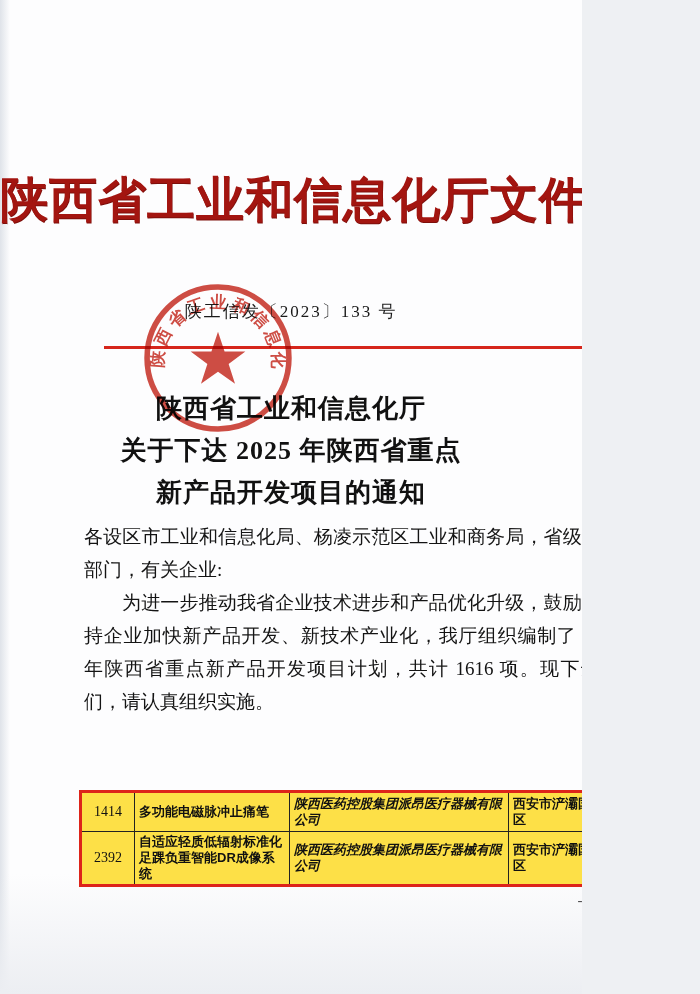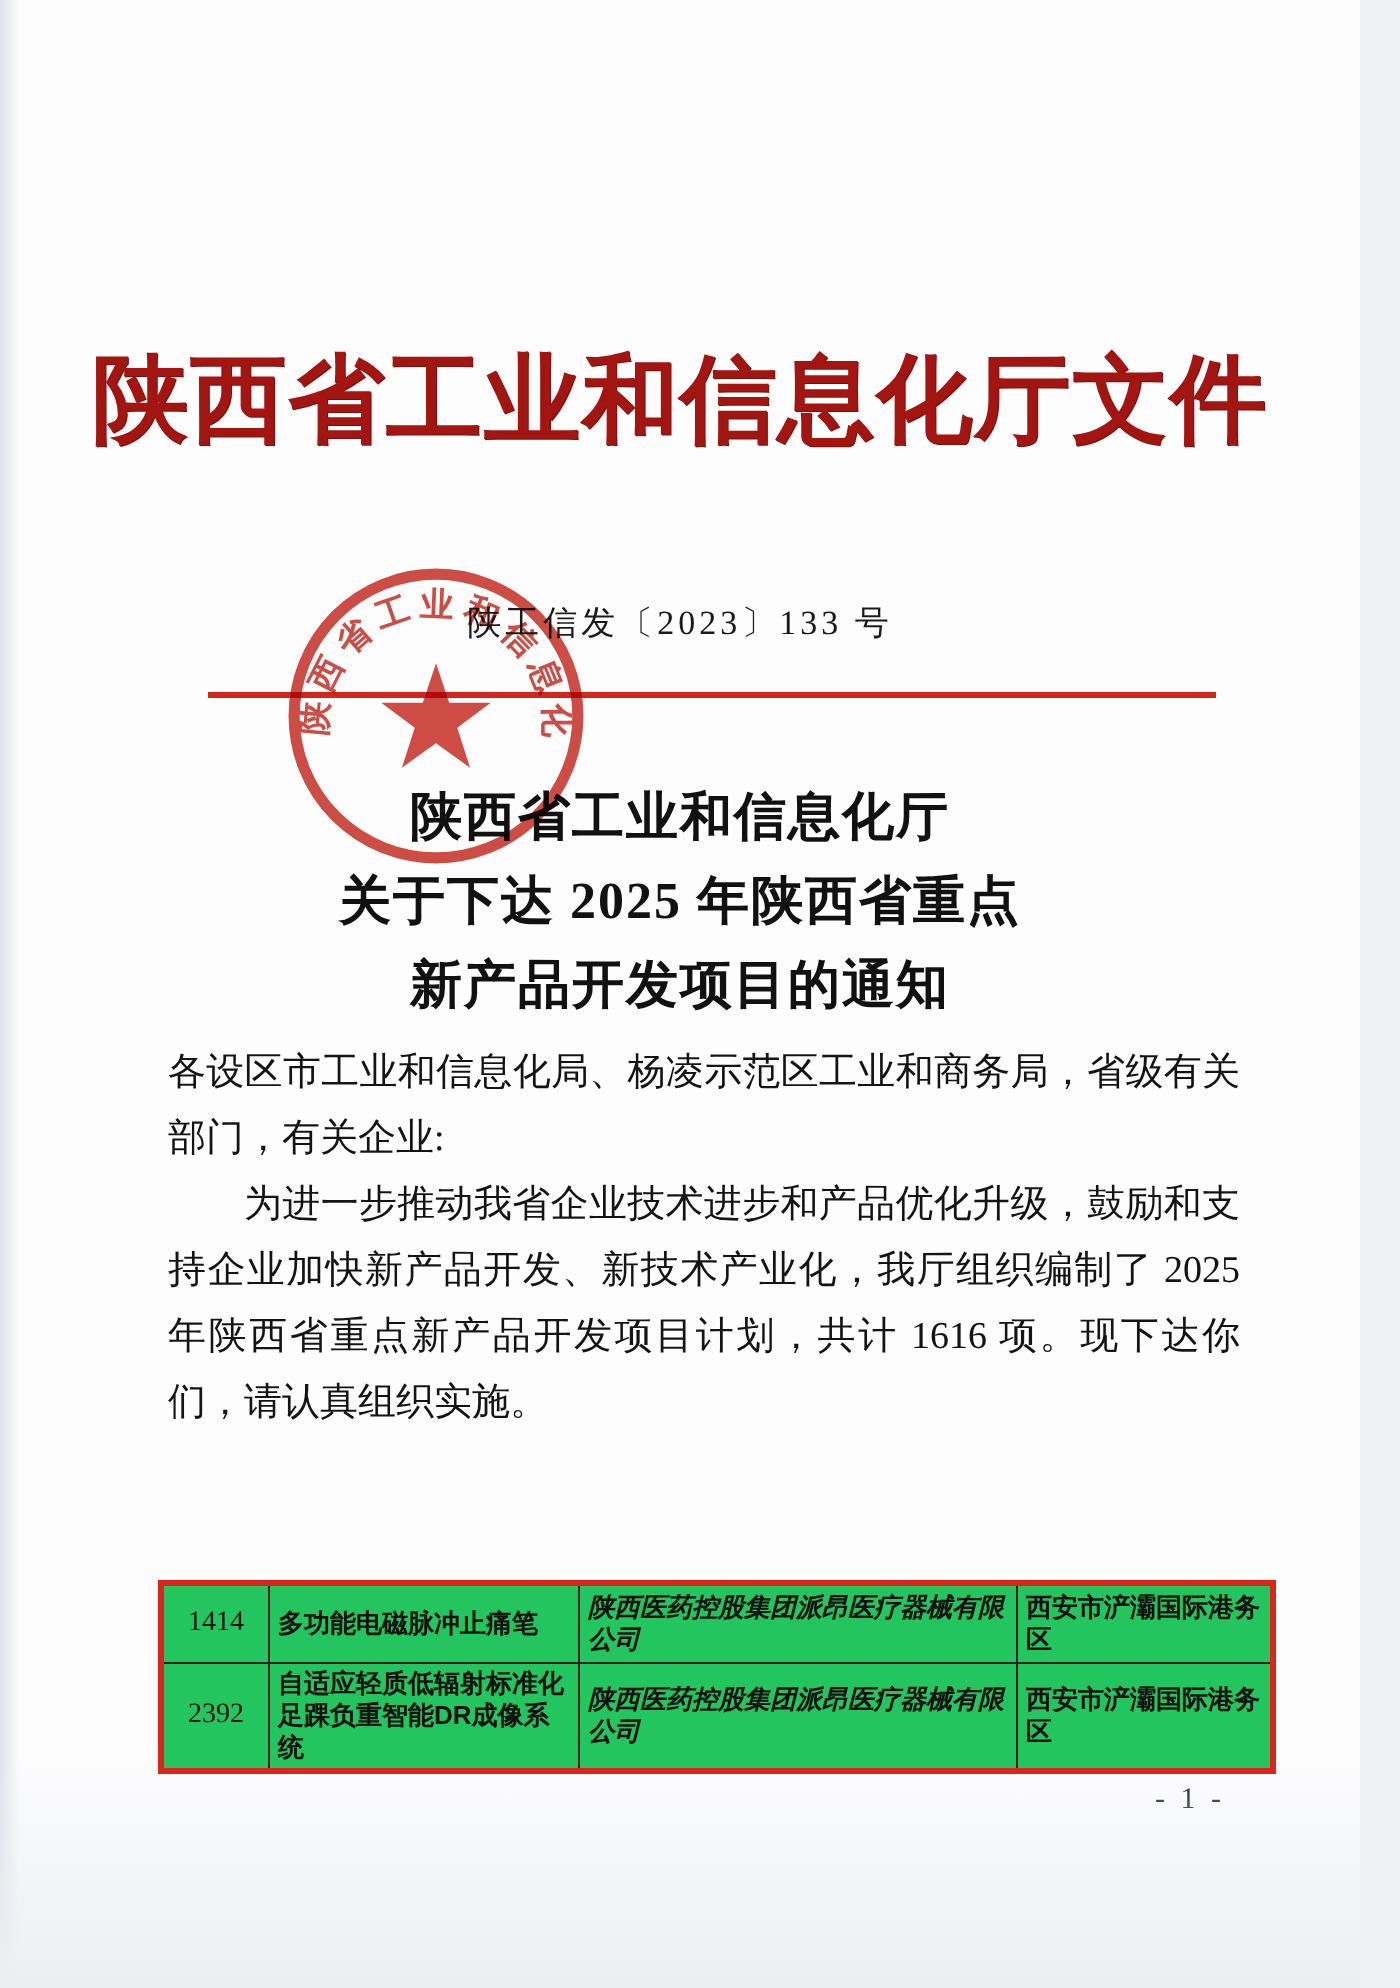--- a/index.html
+++ b/index.html
@@ -1,17 +1,17 @@
 <!DOCTYPE html>
 <html><head>
 <meta charset="utf-8">
 <style>
   html,body{margin:0;padding:0;}
   body{width:700px;height:994px;background:#eef0f3;font-family:"Liberation Serif",serif;}
-  .page{position:relative;width:652px;height:994px;background:#fdfdfe;overflow:hidden;padding-left:28px;}
+  .page{position:relative;width:582px;height:994px;background:#fdfdfe;overflow:hidden;}
   .page::before{content:"";position:absolute;left:0;top:0;bottom:0;width:10px;
     background:linear-gradient(90deg,#dfe3e9,rgba(255,255,255,0));pointer-events:none;}
   .page::after{content:"";position:absolute;left:0;right:0;bottom:0;height:120px;
     background:linear-gradient(0deg,#eceef2,rgba(255,255,255,0));pointer-events:none;}
 
   .header-title{position:absolute;left:0;right:0;top:168px;text-align:center;
     font-size:48px;font-weight:bold;color:#a31510;letter-spacing:1px;
     font-family:"Liberation Serif","DejaVu Serif",serif;
     text-shadow:0.5px 0.5px 0 #7d0f0b;white-space:nowrap;}
 
@@ -30,21 +30,21 @@
 
   .body-text{position:absolute;left:84px;width:536px;top:520px;
     font-size:19px;line-height:33px;color:#141414;
     text-align:justify;text-justify:inter-ideograph;}
   .body-text p{margin:0;}
   .body-text p.indent{text-indent:2em;}
 
   .hl-table{position:absolute;left:79px;top:790px;width:547px;
     border-collapse:collapse;border:3px solid #dd241a;
     font-family:"Liberation Sans","DejaVu Sans",sans-serif;
-    background:#22c55e;table-layout:fixed;z-index:6;}
+    background:#fde047;table-layout:fixed;z-index:6;}
   .hl-table td{border:1px solid #222;padding:2px 4px;vertical-align:middle;
     font-size:13px;line-height:16px;color:#111;font-weight:600;
     overflow:hidden;}
   .hl-table td.num{width:44px;text-align:center;font-weight:400;
     font-family:"Liberation Serif",serif;font-size:14px;}
   .hl-table td.prod{width:146px;}
   .hl-table td.comp{width:210px;font-style:italic;}
   .hl-table td.dist{width:118px;}
   .hl-table tr.r1 td{height:34px;}
   .hl-table tr.r2 td{height:34px;}

